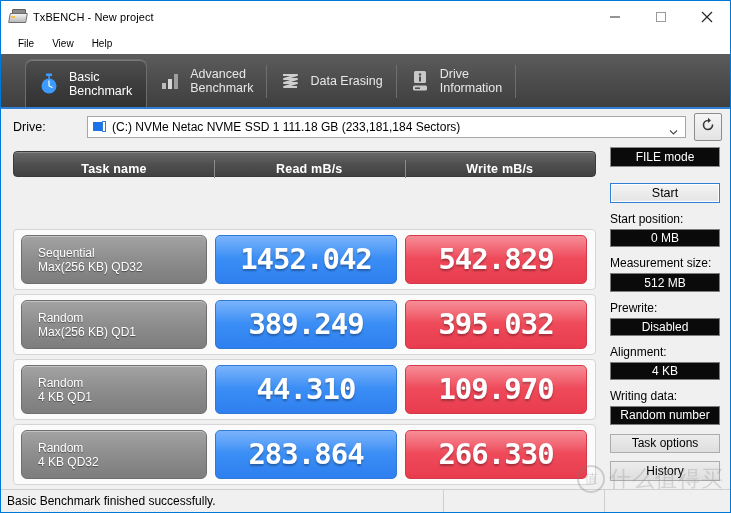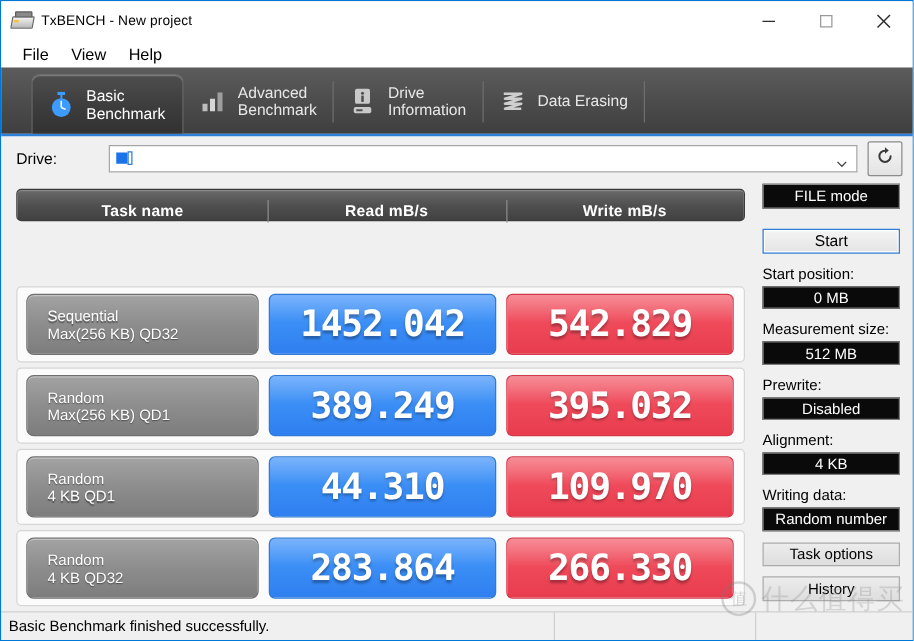--- a/index.html
+++ b/index.html
@@ -47,21 +47,21 @@
     color:#2b2b2b;
   }
   .winbtn svg{display:block;}
 
   
   .menubar{
     height:22px;flex:0 0 22px;background:#ffffff;
     display:flex;align-items:center;padding-left:8px;
   }
   .menuitem{
-    font-size:13px;color:#000;padding:2px 9px;
+    font-size:10px;color:#000;padding:2px 9px;
   }
 
   
   .tabstrip{
     height:55px;flex:0 0 55px;
     background:linear-gradient(#5c5c5c,#4b4b4b 55%,#3f3f3f);
     display:flex;align-items:stretch;position:relative;
     border-bottom:2px solid #2f7fd6;
     padding-left:12px;box-sizing:border-box;
   }
@@ -290,52 +290,53 @@
           <rect x="14" y="3" width="4" height="15" fill="#9e9e9e"></rect>
         </svg>
       </span>
       <span class="lbl">Advanced
 Benchmark</span>
       <span class="divider"></span>
     </div>
 
     <div class="tab">
       <span class="tabicon">
+        <svg width="20" height="20" viewBox="0 0 20 20">
+          <path d="M3 4 L17 4 L4 8 L17 8 L4 12 L17 12 L4 16 L17 16" fill="none" stroke="#cfcfcf" stroke-width="2" stroke-linejoin="round"></path>
+        </svg>
+      </span>
+      <span class="lbl">Data Erasing</span>
+      <span class="divider"></span>
+    </div>
+
+    <div class="tab">
+      <span class="tabicon">
         <svg width="20" height="22" viewBox="0 0 20 22">
           <rect x="4" y="1" width="12" height="12" rx="1.5" fill="#c9c9c9"></rect>
           <circle cx="10" cy="4.5" r="1.2" fill="#4d4d4d"></circle>
           <rect x="9" y="6.5" width="2" height="5" fill="#4d4d4d"></rect>
           <rect x="3" y="15.5" width="14" height="5" rx="1.5" fill="#c9c9c9"></rect>
           <rect x="5" y="17.4" width="5" height="1.6" fill="#4d4d4d"></rect>
         </svg>
       </span>
       <span class="lbl">Drive
 Information</span>
       <span class="divider"></span>
     </div>
 
-    <div class="tab">
-      <span class="tabicon">
-        <svg width="20" height="20" viewBox="0 0 20 20">
-          <path d="M3 4 L17 4 L4 8 L17 8 L4 12 L17 12 L4 16 L17 16" fill="none" stroke="#cfcfcf" stroke-width="2" stroke-linejoin="round"></path>
-        </svg>
-      </span>
-      <span class="lbl">Data Erasing</span>
-      <span class="divider"></span>
-    </div>
-
   </div>
 
   <div class="driverow">
     <div class="drive-label">Drive:</div>
     <div class="drive-combo">
       <span class="dicon">
         <i class="mon"></i>
           <i class="edge"></i>
       </span>
+      <span class="drive-text">(C:) NVMe Netac NVME SSD 1  111.18 GB (233,181,184 Sectors)</span>
       <span class="combo-arrow">
         <svg width="9" height="9" viewBox="0 0 9 9">
             <path d="M1 3 L4.5 6.5 L8 3" fill="none" stroke="#4a4a4a" stroke-width="1.1"></path>
           </svg>
       </span>
     </div>
     <div class="refreshbtn">
       <span>
         <svg width="16" height="16" viewBox="0 0 16 16">
           <path d="M12.5 8 A4.5 4.5 0 1 1 8 3.5" fill="none" stroke="#3a3a3a" stroke-width="1.6" stroke-linecap="round"></path>

